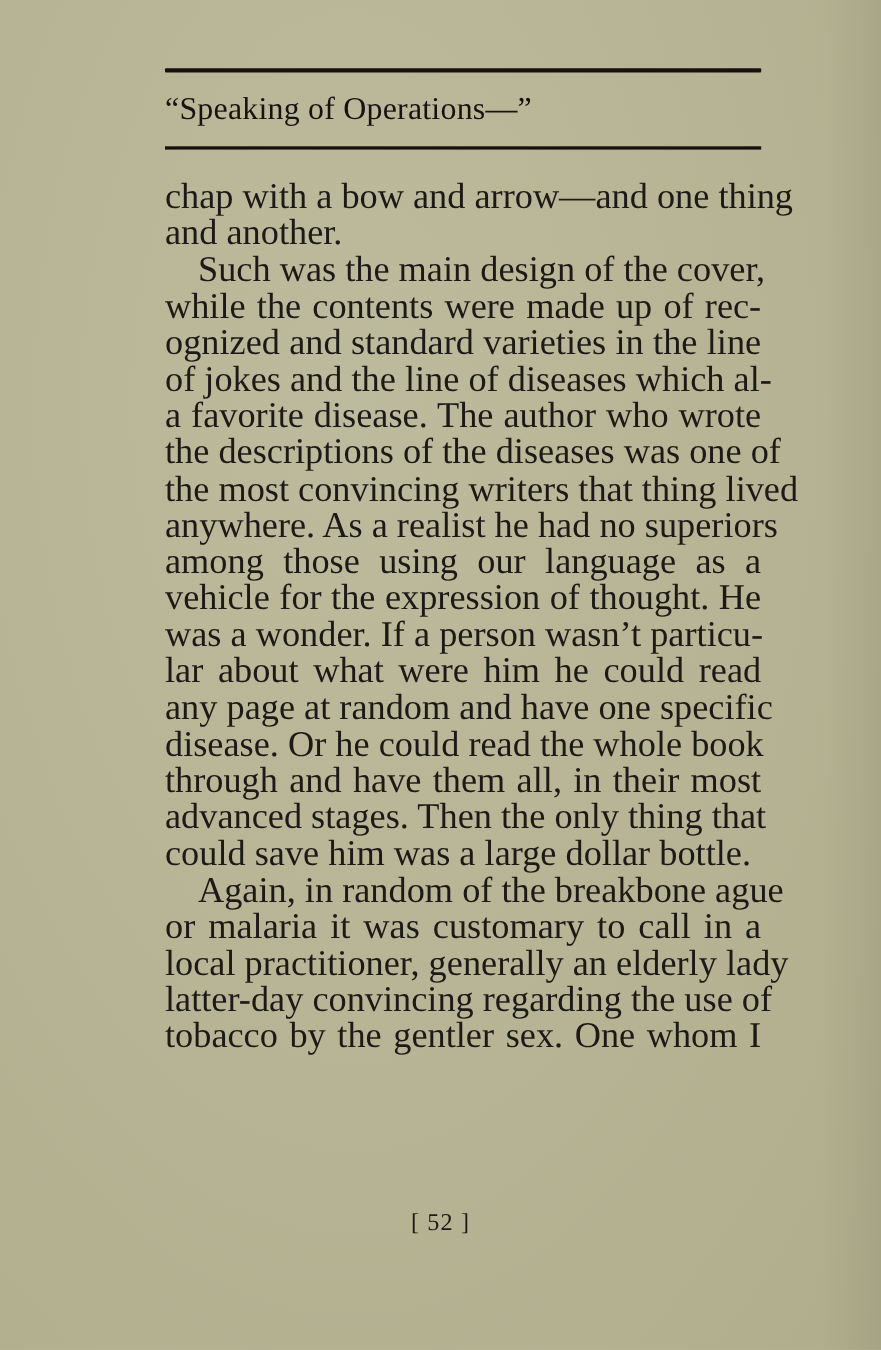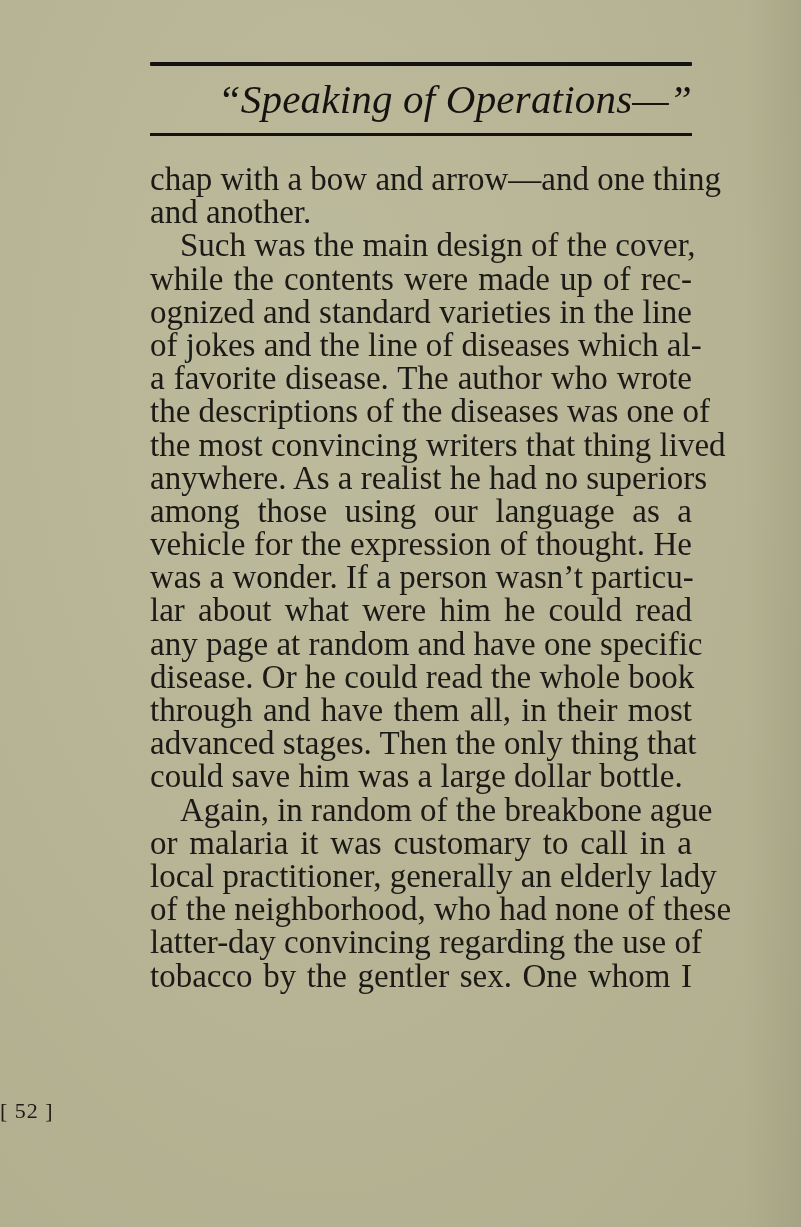--- a/index.html
+++ b/index.html
@@ -30,24 +30,23 @@
       width: 542px;
     }
     .rule-top {
       height: 4px;
       background: #141210;
       border-radius: 1px;
       margin-left: 0;
       width: 542px;
     }
     .running-head {
-      text-align: right;
+      text-align: left;
       font-family: "Liberation Serif", "DejaVu Serif", serif;
-      font-style: italic;
-      font-size: 41px;
+      font-size: 29px;
       line-height: 48px;
       margin-top: 9px;
       margin-bottom: 10px;
       letter-spacing: 0.2px;
       white-space: nowrap;
       color: #151310;
     }
     .rule-bottom {
       height: 3px;
       background: #141210;
@@ -72,20 +71,21 @@
       text-align-last: left;
     }
     .line.indent {
       padding-left: 30px;
     }
     .folio {
       position: absolute;
       top: 1098px;
       left: 0;
       width: 801px;
+      text-align: center;
       font-size: 22px;
       letter-spacing: 1px;
       color: #1c1a16;
     }
   </style>
 </head>
 <body>
 
 <div class="page">
 
@@ -111,20 +111,19 @@
     <span class="line">was a wonder. If a person wasn’t particu-</span>
     <span class="line">lar about what were him he could read</span>
     <span class="line">any page at random and have one specific</span>
     <span class="line">disease. Or he could read the whole book</span>
     <span class="line">through and have them all, in their most</span>
     <span class="line">advanced stages. Then the only thing that</span>
     <span class="line last">could save him was a large dollar bottle.</span>
     <span class="line indent">Again, in random of the breakbone ague</span>
     <span class="line">or malaria it was customary to call in a</span>
     <span class="line">local practitioner, generally an elderly lady</span>
-    <span class="line">of the neighborhood, who had none of these</span>
     <span class="line">latter-day convincing regarding the use of</span>
     <span class="line">tobacco by the gentler sex. One whom I</span>
   </div>
 
   <div class="folio">[ 52 ]</div>
 
 </div>
 
 </body></html>

